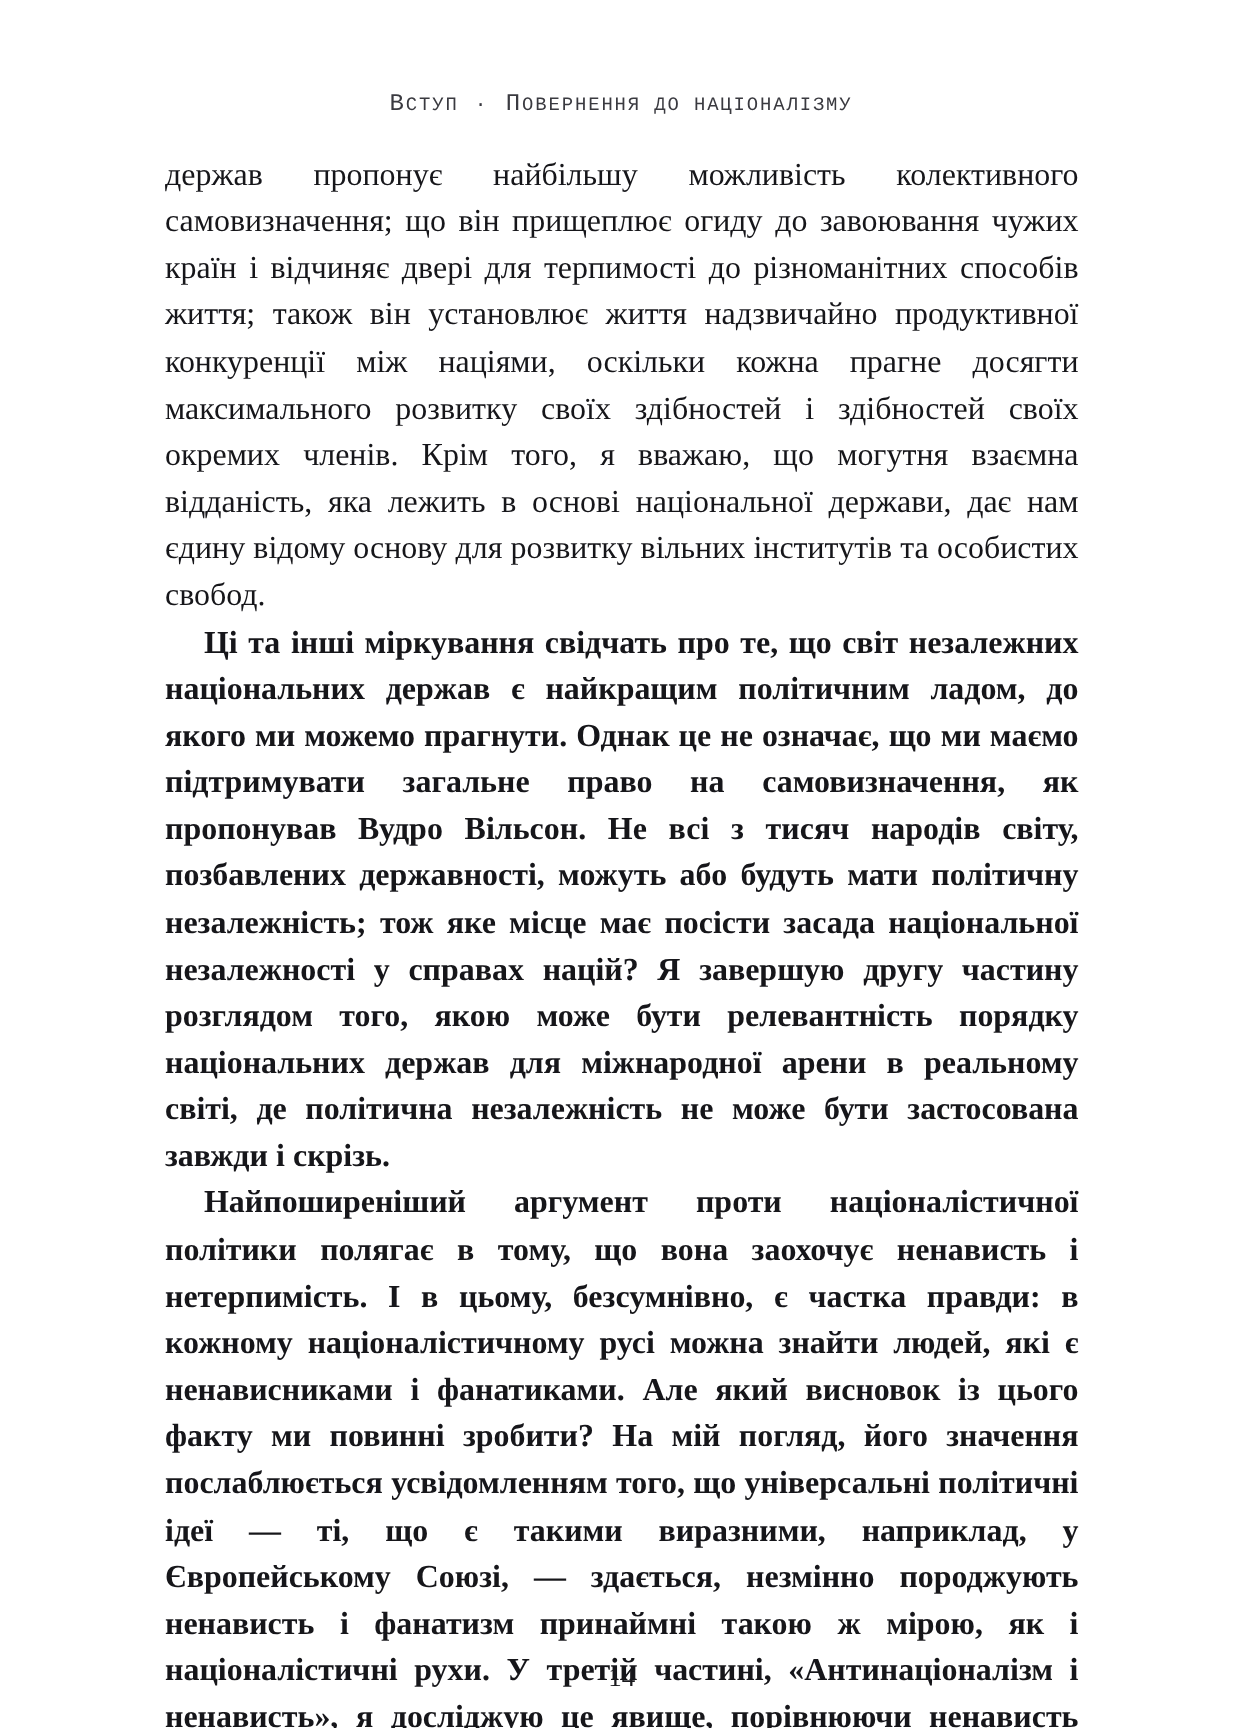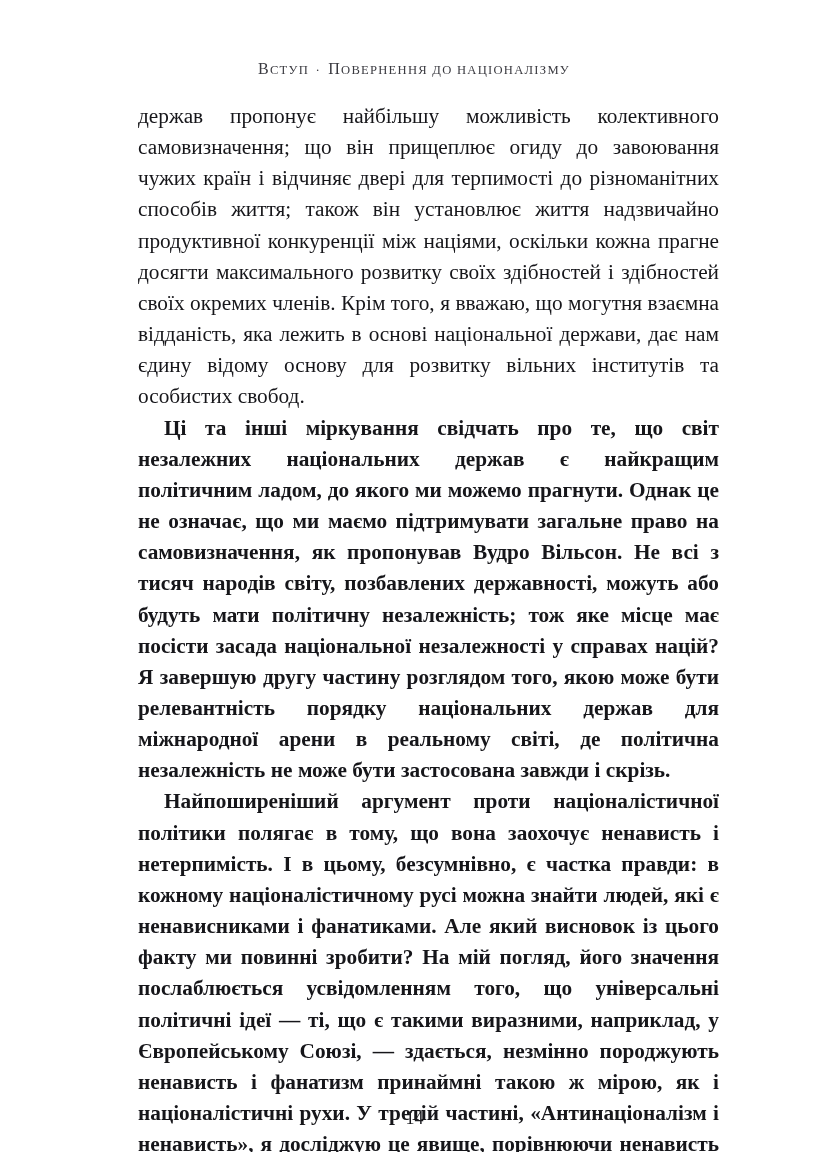--- a/index.html
+++ b/index.html
@@ -19,21 +19,21 @@
     color: #16161a;
   }
 
   
   .running-head {
     position: absolute;
     top: 60px;
     left: 110px;
     width: 608px;
     text-align: center;
-    font-family: Liberation Serif, serif;
+    font-family: Liberation Mono, monospace;
     font-size: 13.2px;
     line-height: 18px;
     letter-spacing: 1.25px;
     color: #3a3a40;
     text-transform: uppercase;
     white-space: nowrap;
   }
   
   .running-head .cap {
     font-size: 16px;
@@ -70,21 +70,20 @@
   }
 
   p.para + p.para {
     text-indent: 26px;
     font-weight: bold;
   }
 
   
   p.para {
     text-justify: inter-word;
-    margin-left: 28px;
   }
 
   
   .folio {
     position: absolute;
     top: 1107px;
     left: 110px;
     width: 609px;
     text-align: center;
     font-family: "Liberation Serif", "DejaVu Serif", serif;

